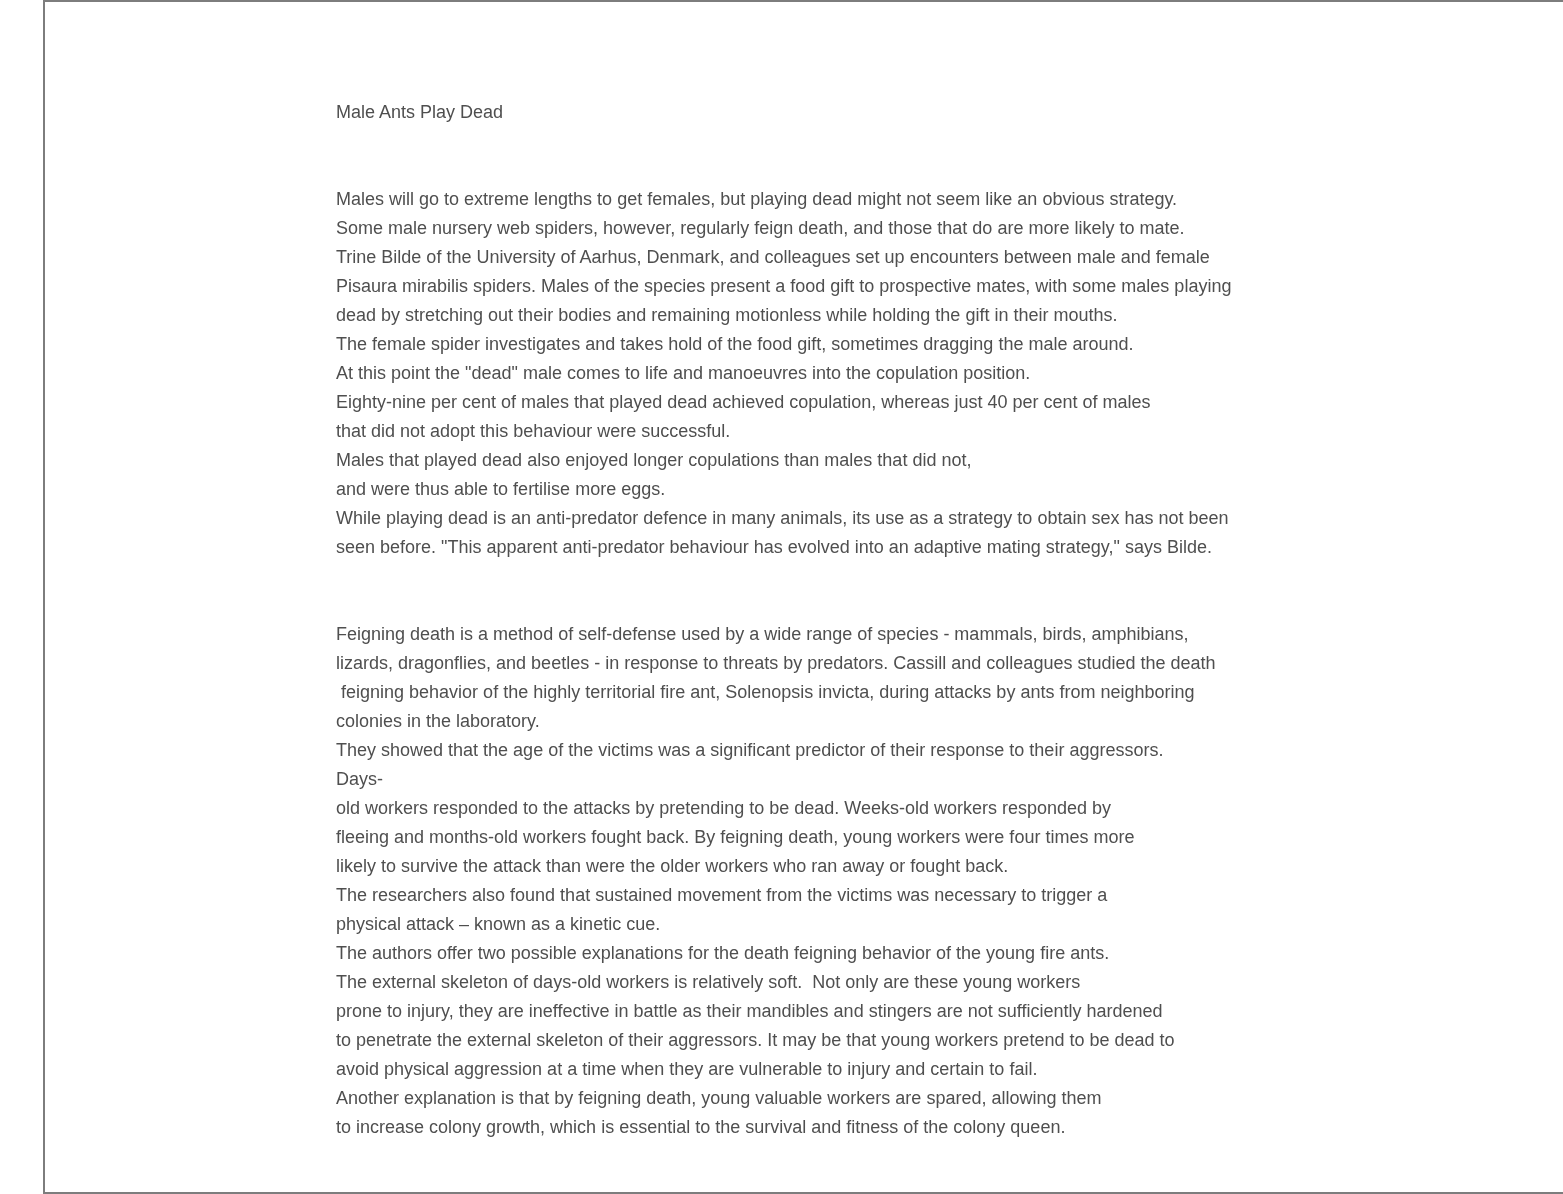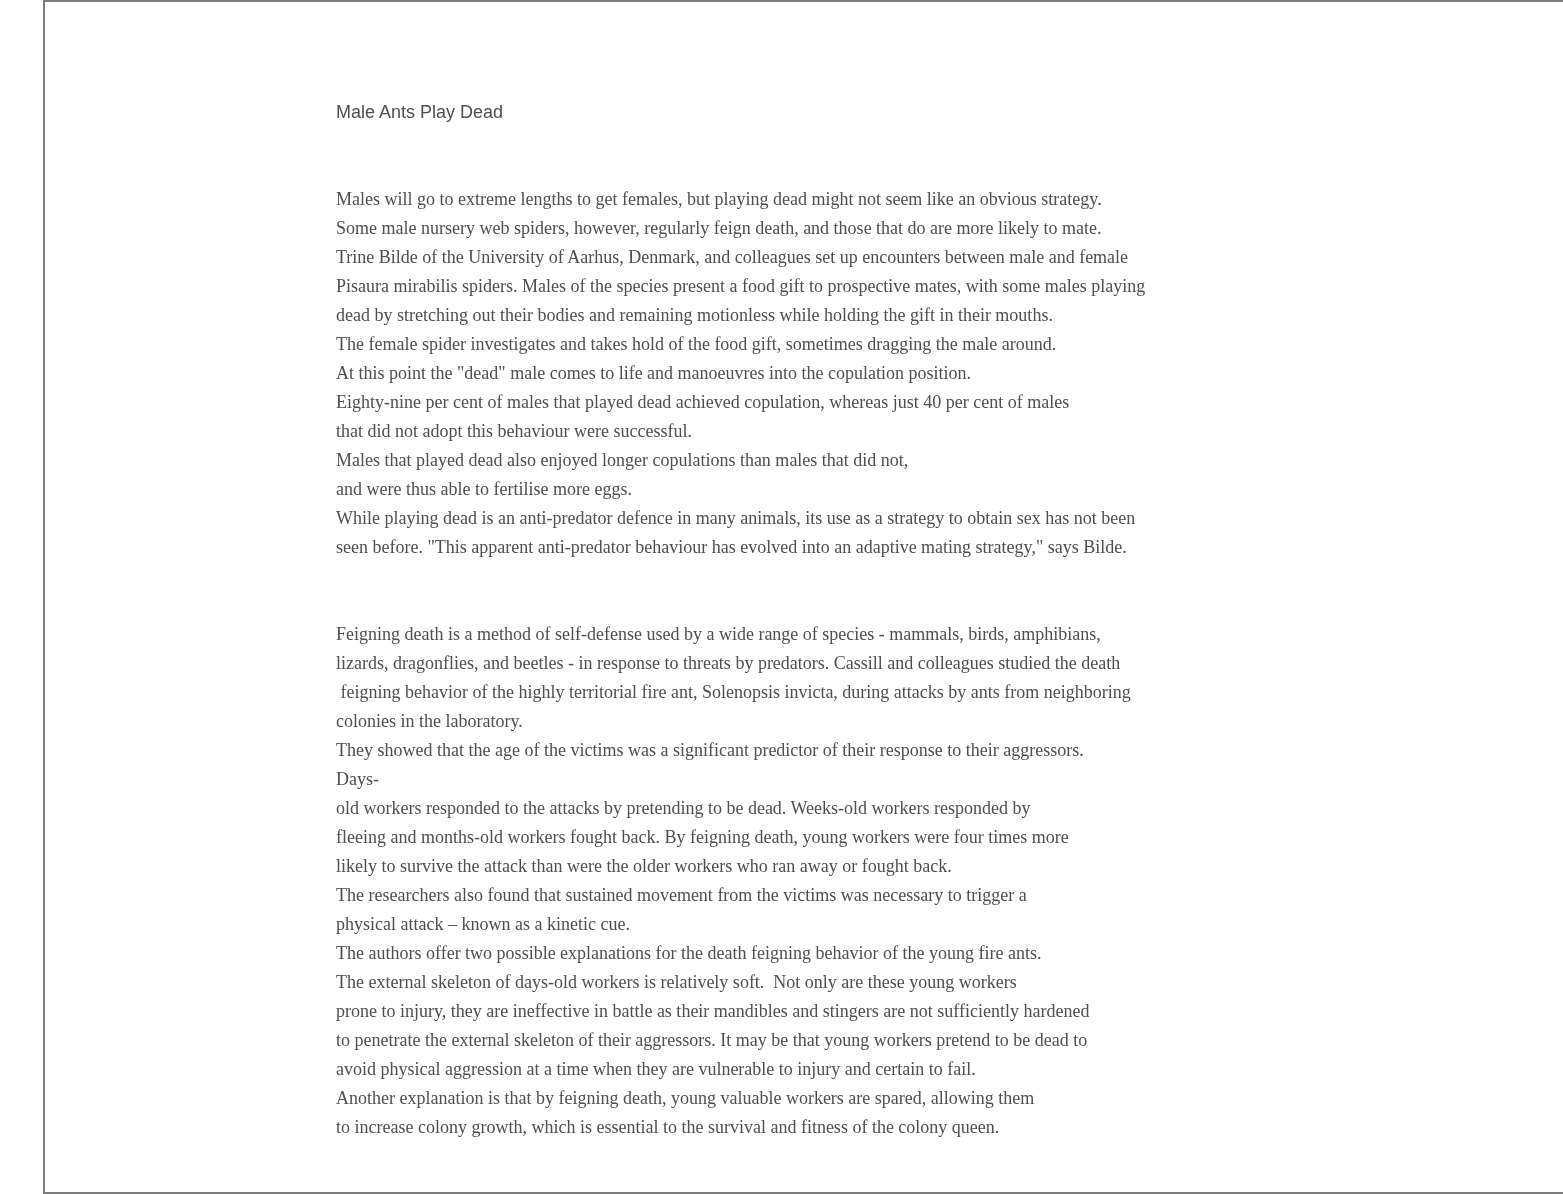--- a/index.html
+++ b/index.html
@@ -34,21 +34,20 @@
   .doc-title {
     white-space: pre-wrap;
     font-size: 18px;
     line-height: 29px;
   }
   .spacer {
     height: 58px;
   }
   .paragraph {
     white-space: pre-wrap;
-    font-family: Liberation Serif, serif;
   }
 </style>
 </head>
 <body>
 
 <div class="page">
   <div class="content">
     <div class="doc-title">Male Ants Play Dead</div>
     <div class="spacer"></div>
     <div class="paragraph">Males will go to extreme lengths to get females, but playing dead might not seem like an obvious strategy.

